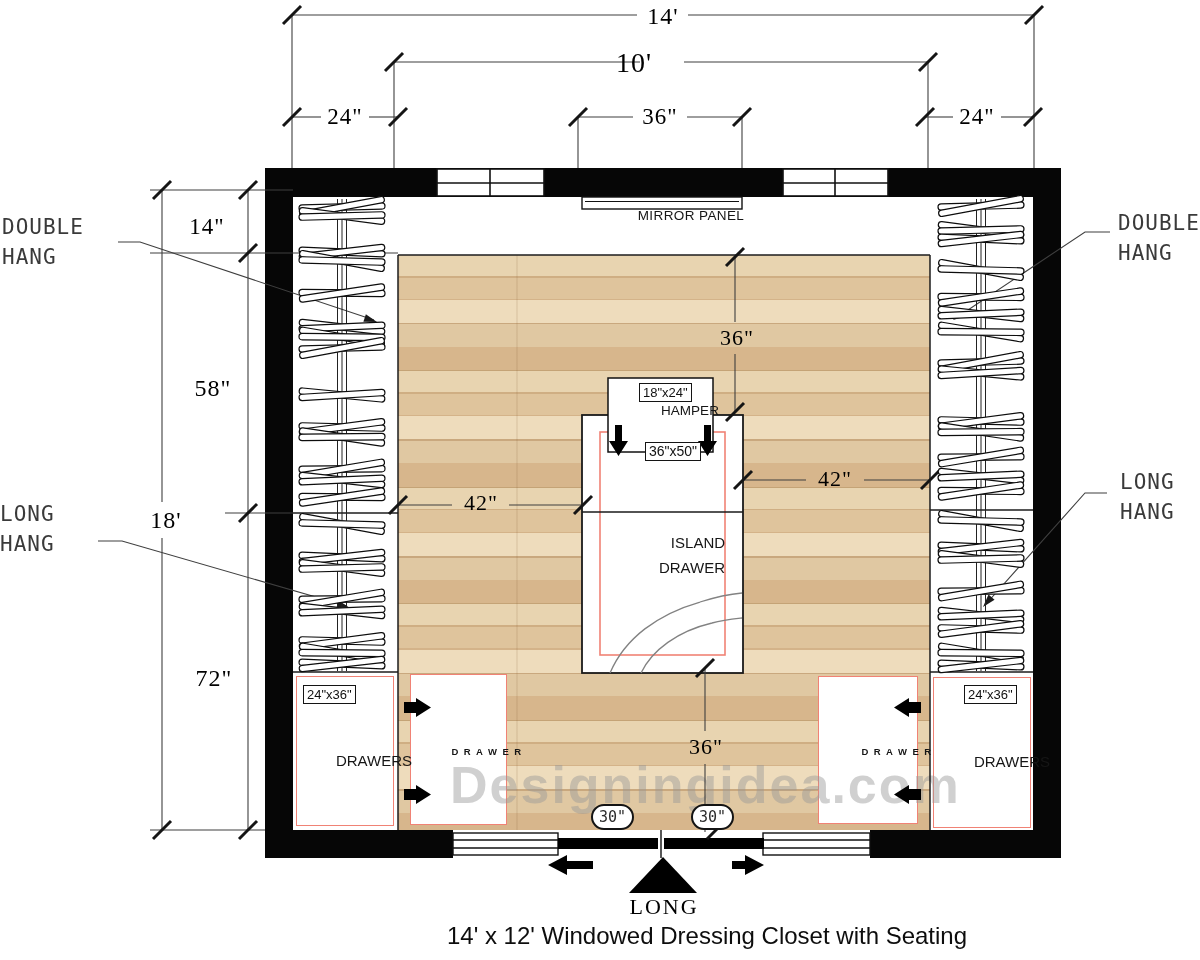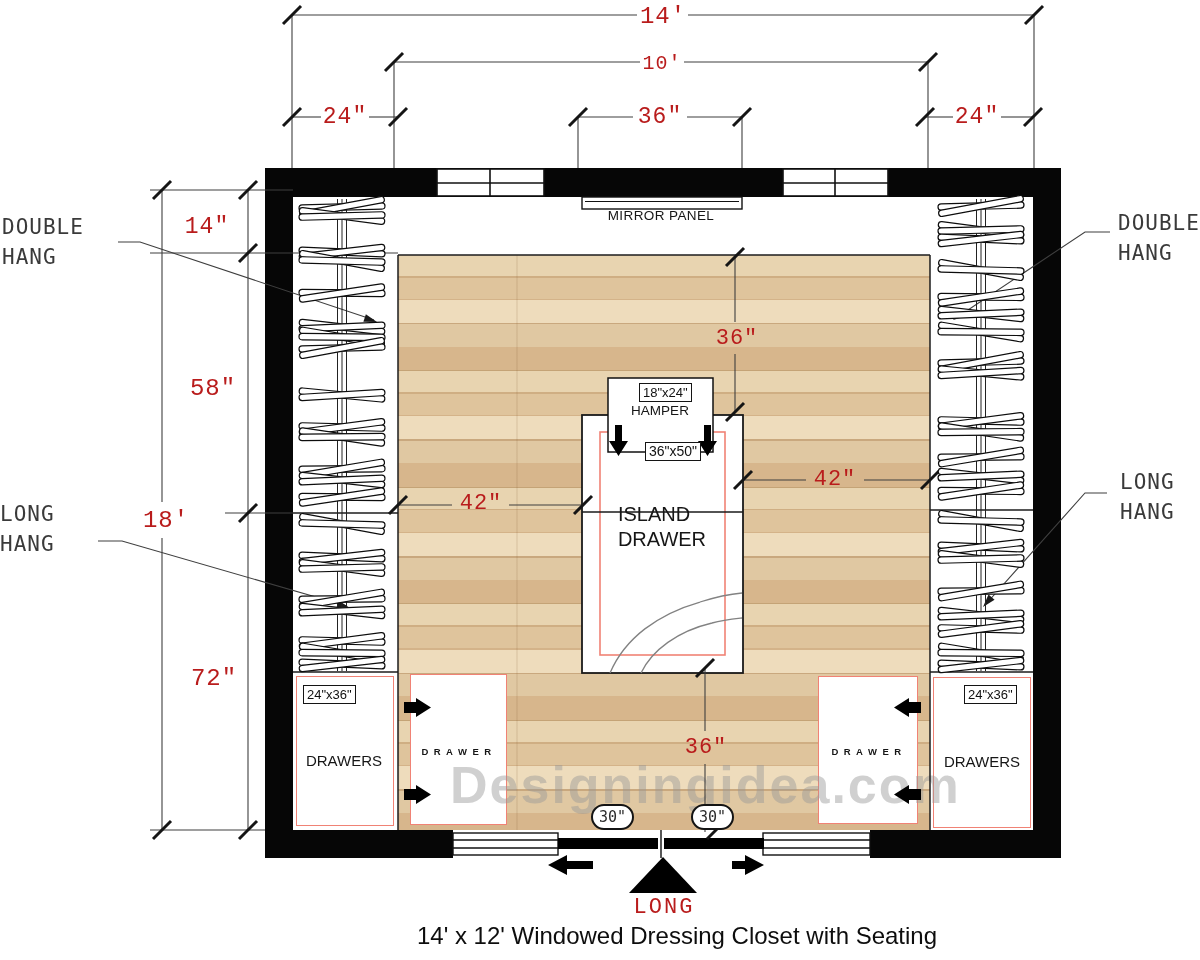--- a/index.html
+++ b/index.html
@@ -16,24 +16,24 @@
         #e8d4b0 0px, #e8d4b0 21px, #cfae83 21px 22.5px,
         #dfc49c 22.5px 44px, #d4b389 44px 45px,
         #eedcbc 45px 68px, #c9a87e 68px 69.5px,
         #e0c8a2 69.5px 92px, #d7b68c 92px 115px, #c4a376 115px 116.5px);
   }
   
   .wall{position:absolute;background:#060606;}
   
   .fbox{position:absolute;background:#fff;border:1.6px solid #f08275;box-sizing:border-box;}
   
-  .cad{position:absolute;font-family:Liberation Mono, monospace;color:#b91c1c;
+  .cad{position:absolute;font-family:Liberation Serif, serif;color:#000000;
        letter-spacing:1px;white-space:nowrap;}
   .cad.ctr{transform:translate(-50%,-50%);}
-  .sans{position:absolute;font-family:"Liberation Sans",sans-serif;color:#161616;white-space:nowrap;}
+  .sans{position:absolute;font-family:"Liberation Sans",sans-serif;color:#161616;white-space:nowrap;margin-left:30px;}
   .tag{position:absolute;font-family:"Liberation Sans",sans-serif;color:#111;background:#fff;
        border:1.6px solid #141414;padding:0 3px;font-size:13px;line-height:17px;white-space:nowrap;}
   .hangblock{position:absolute;font-family:"DejaVu Sans Mono",monospace;color:#3a3a3a;
        font-size:21px;line-height:30px;text-align:left;letter-spacing:1px;}
   .oval{position:absolute;box-sizing:border-box;background:#fff;border:2.3px solid #141414;
        border-radius:14px;font-family:"DejaVu Sans Mono",monospace;color:#2c2c2c;
        font-size:15px;text-align:center;}
   #watermark{position:absolute;left:450px;top:755px;font-size:52px;letter-spacing:2px;
        font-family:"Liberation Sans",sans-serif;color:rgba(150,150,150,0.45);font-weight:bold;text-align:center;}
   #overlay{position:absolute;left:0;top:0;pointer-events:none;}
@@ -288,21 +288,21 @@
           <rect x="938" y="625.8" width="86" height="6.4" rx="3.2" fill="#fff" stroke="#0d0d0d" stroke-width="1.2" transform="rotate(-7.5 981 629)"></rect>
           <rect x="938" y="649.8" width="86" height="6.4" rx="3.2" fill="#fff" stroke="#0d0d0d" stroke-width="1.2" transform="rotate(9.5 981 653)"></rect>
           <rect x="938" y="649.8" width="86" height="6.4" rx="3.2" fill="#fff" stroke="#0d0d0d" stroke-width="1.2" transform="rotate(0.5 981 653)"></rect>
           <rect x="938" y="661.8" width="86" height="6.4" rx="3.2" fill="#fff" stroke="#0d0d0d" stroke-width="1.2" transform="rotate(2.5 981 665)"></rect>
           <rect x="938" y="661.8" width="86" height="6.4" rx="3.2" fill="#fff" stroke="#0d0d0d" stroke-width="1.2" transform="rotate(-6.5 981 665)"></rect>
         </g>
       </g>
   </svg>
 
   <div class="cad ctr" style="left:663px;top:16px;font-size:24px;">14'</div>
-  <div class="cad ctr" style="left:662px;top:63px;font-size:20px;">10'</div>
+  <div class="cad ctr" style="left:634px;top:63px;font-size:28px;">10'</div>
   <div class="cad ctr" style="left:345px;top:117px;font-size:23px;">24"</div>
   <div class="cad ctr" style="left:660px;top:117px;font-size:23px;">36"</div>
   <div class="cad ctr" style="left:977px;top:117px;font-size:23px;">24"</div>
   <div class="cad ctr" style="left:207px;top:227px;font-size:23px;">14"</div>
   <div class="cad ctr" style="left:213px;top:388px;font-size:24px;">58"</div>
   <div class="cad ctr" style="left:166px;top:520px;font-size:24px;background:#fff;padding:0 2px;">18'</div>
   <div class="cad ctr" style="left:214px;top:678px;font-size:24px;">72"</div>
   <div class="cad ctr" style="left:737px;top:338px;font-size:22px;">36"</div>
   <div class="cad ctr" style="left:481px;top:503px;font-size:22px;">42"</div>
   <div class="cad ctr" style="left:835px;top:479px;font-size:22px;">42"</div>
@@ -324,21 +324,21 @@
     <div>LONG</div>
     <div>HANG</div>
   </div>
 
   <div class="sans" style="left:661px;top:208px;transform:translateX(-50%);font-size:13.5px;letter-spacing:.4px;">MIRROR PANEL</div>
 
   <div class="tag" style="left:639px;top:383px;">18"x24"</div>
   <div class="sans" style="left:660px;top:403px;transform:translateX(-50%);font-size:13.5px;">HAMPER</div>
   <div class="tag" style="left:645px;top:442px;font-size:14px;">36"x50"</div>
 
-  <div class="sans" style="left:662px;top:502px;transform:translateX(-50%);font-size:20px;line-height:25px;text-align:left;">
+  <div class="sans" style="left:662px;top:530px;transform:translateX(-50%);font-size:15px;line-height:25px;text-align:right;">
     <div>ISLAND</div>
     <div>DRAWER</div>
   </div>
 
   <div class="tag" style="left:303px;top:685px;">24"x36"</div>
   <div class="sans" style="left:344px;top:752px;transform:translateX(-50%);font-size:15px;">DRAWERS</div>
   <div class="tag" style="left:964px;top:685px;">24"x36"</div>
   <div class="sans" style="left:982px;top:753px;transform:translateX(-50%);font-size:15px;">DRAWERS</div>
 
   <div class="sans" style="left:459px;top:746px;transform:translateX(-50%);font-size:9.5px;font-weight:bold;letter-spacing:5.5px;">DRAWER</div>

